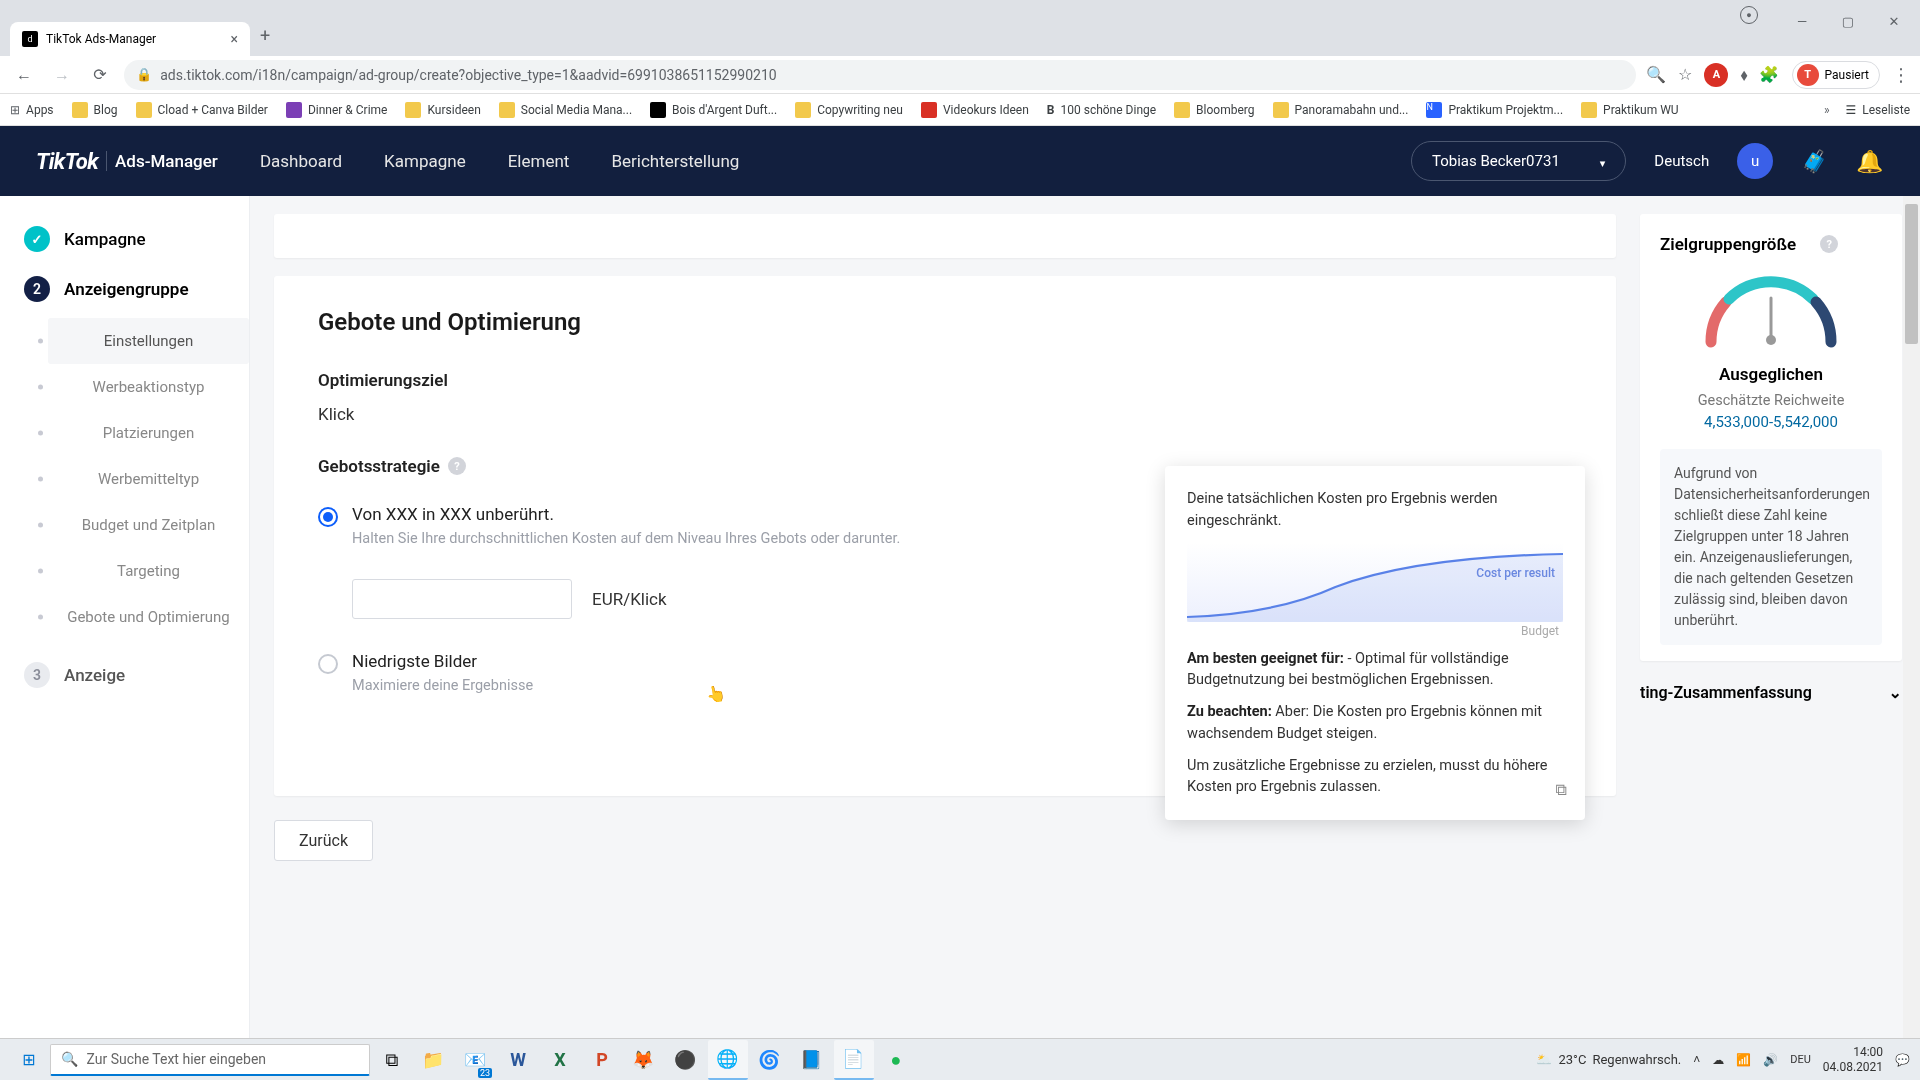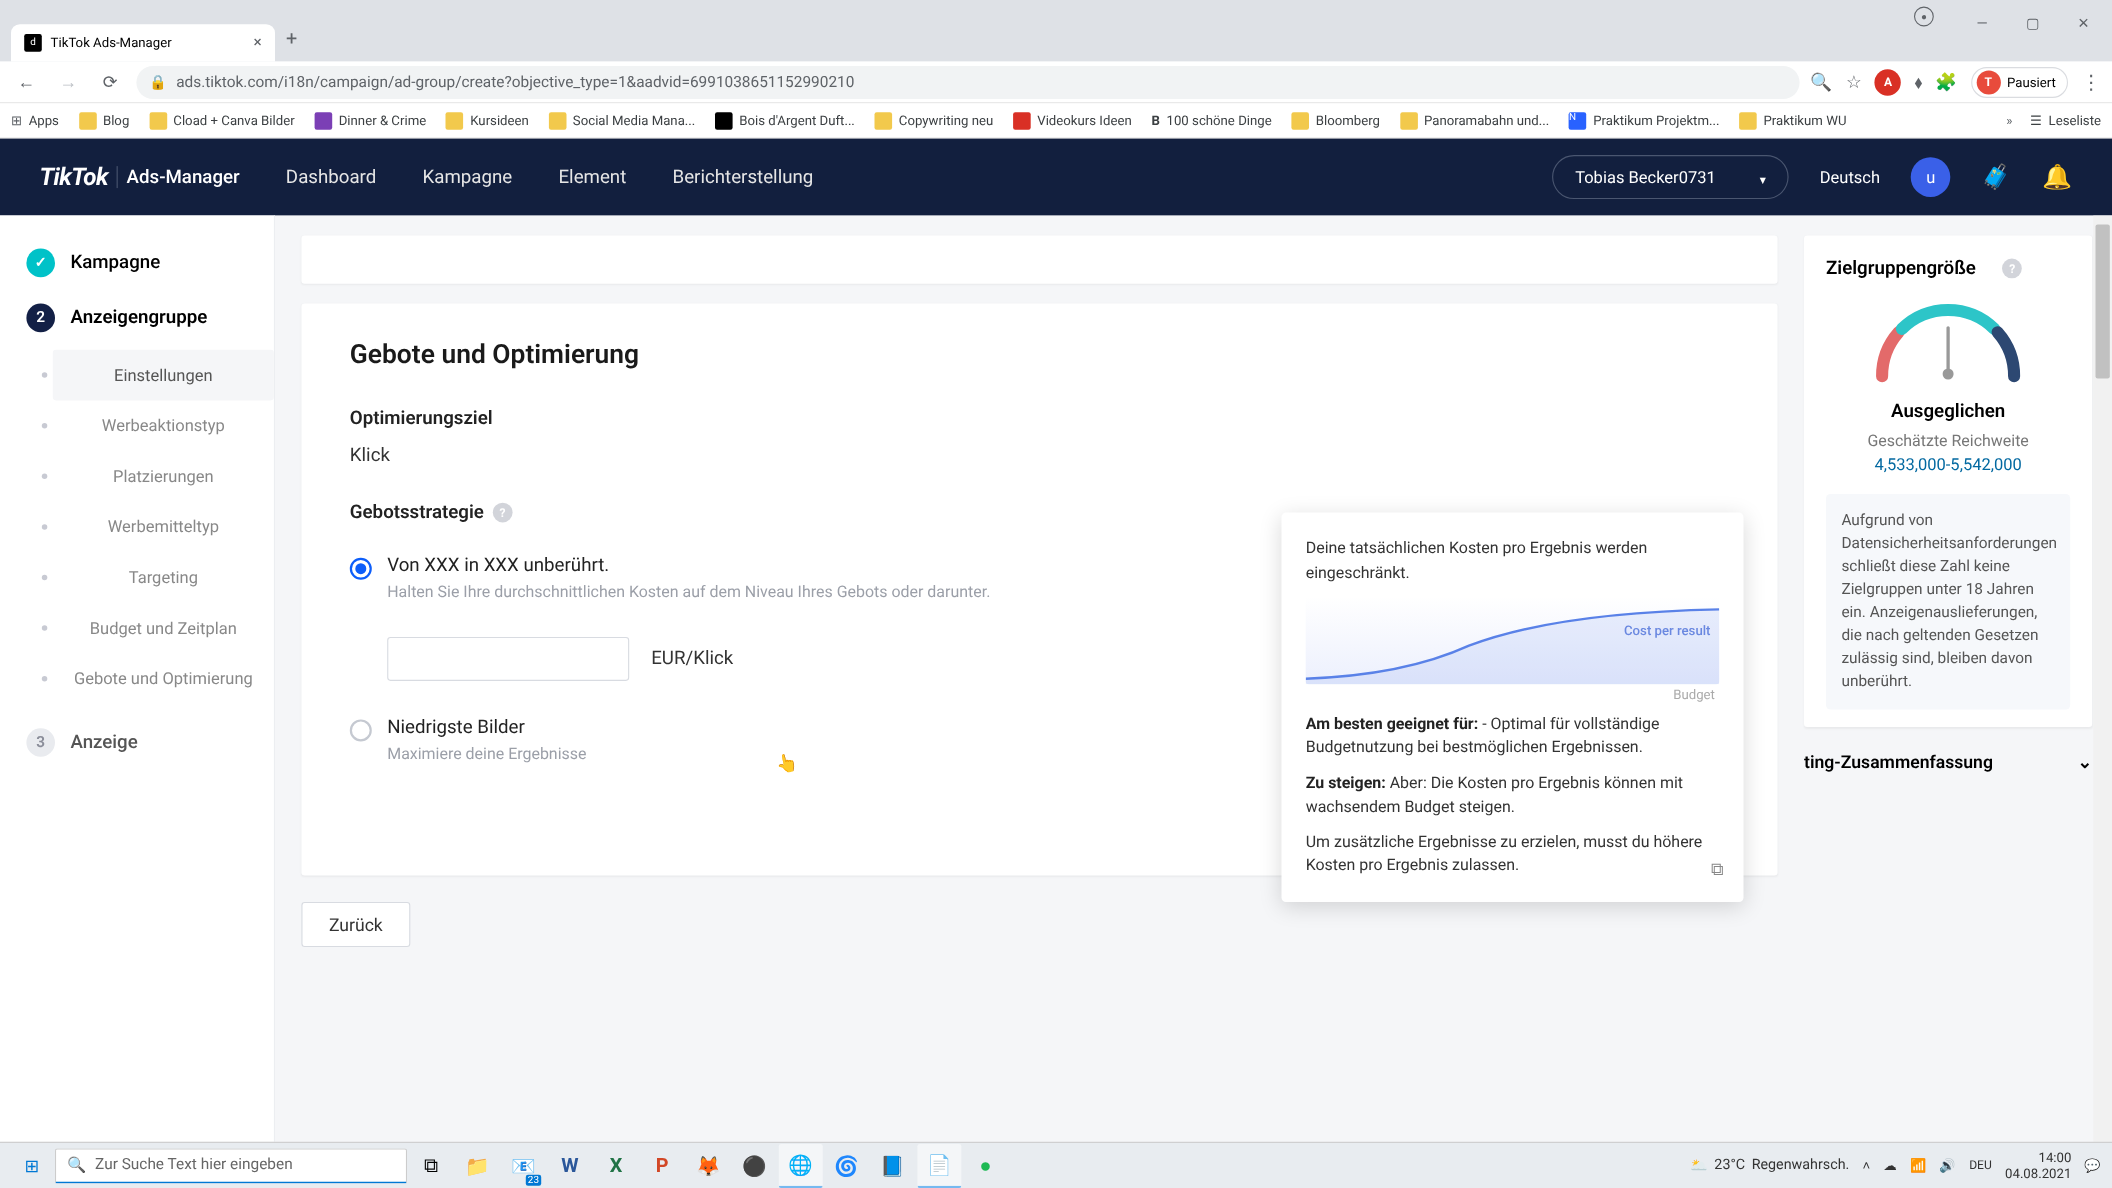--- a/index.html
+++ b/index.html
@@ -256,22 +256,22 @@
     </div>
     <div class="step active">
       <span class="circle">2</span>
       <span style="font-weight:600;">Anzeigengruppe</span>
     </div>
     <div class="sub-items">
       <div class="sub-item hover">Einstellungen</div>
       <div class="sub-item">Werbeaktionstyp</div>
       <div class="sub-item">Platzierungen</div>
       <div class="sub-item">Werbemitteltyp</div>
+      <div class="sub-item">Budget und Zeitplan</div>
       <div class="sub-item">Targeting</div>
-      <div class="sub-item">Budget und Zeitplan</div>
       <div class="sub-item">Gebote und Optimierung</div>
     </div>
     <div class="step inactive">
       <span class="circle">3</span>
       <span style="font-weight:500;">Anzeige</span>
     </div>
   </div>
 
   <div class="main-col">
     <div class="card-top"></div>
@@ -317,21 +317,21 @@
           <path d="M 0 75 Q 90 72 150 45 Q 230 15 380 12" stroke="#5a82e8" stroke-width="2.2" fill="none"></path>
           <path d="M 0 75 Q 90 72 150 45 Q 230 15 380 12 L 380 80 L 0 80 Z" fill="#5a82e8" opacity="0.13"></path>
         </svg>
         <span class="chart-label">Cost per result</span>
         <span class="chart-x">Budget</span>
       </div>
       <div class="tp-section" style="margin-top:26px;">
         <b>Am besten geeignet für:</b><span> - Optimal für vollständige Budgetnutzung bei bestmöglichen Ergebnissen.</span>
       </div>
       <div class="tp-section">
-        <b>Zu steigen:</b><span> Aber: Die Kosten pro Ergebnis können mit wachsendem Budget steigen.</span>
+        <b>Zu beachten:</b><span> Aber: Die Kosten pro Ergebnis können mit wachsendem Budget steigen.</span>
       </div>
       <div class="tp-section">Um zusätzliche Ergebnisse zu erzielen, musst du höhere Kosten pro Ergebnis zulassen.</div>
       <span class="ext-link">⧉</span>
     </div>
   </div>
 
   <div class="right-col">
     <div class="r-card" style="padding-bottom:16px;">
       <div class="r-title">
         <span>Zielgruppengröße</span>

